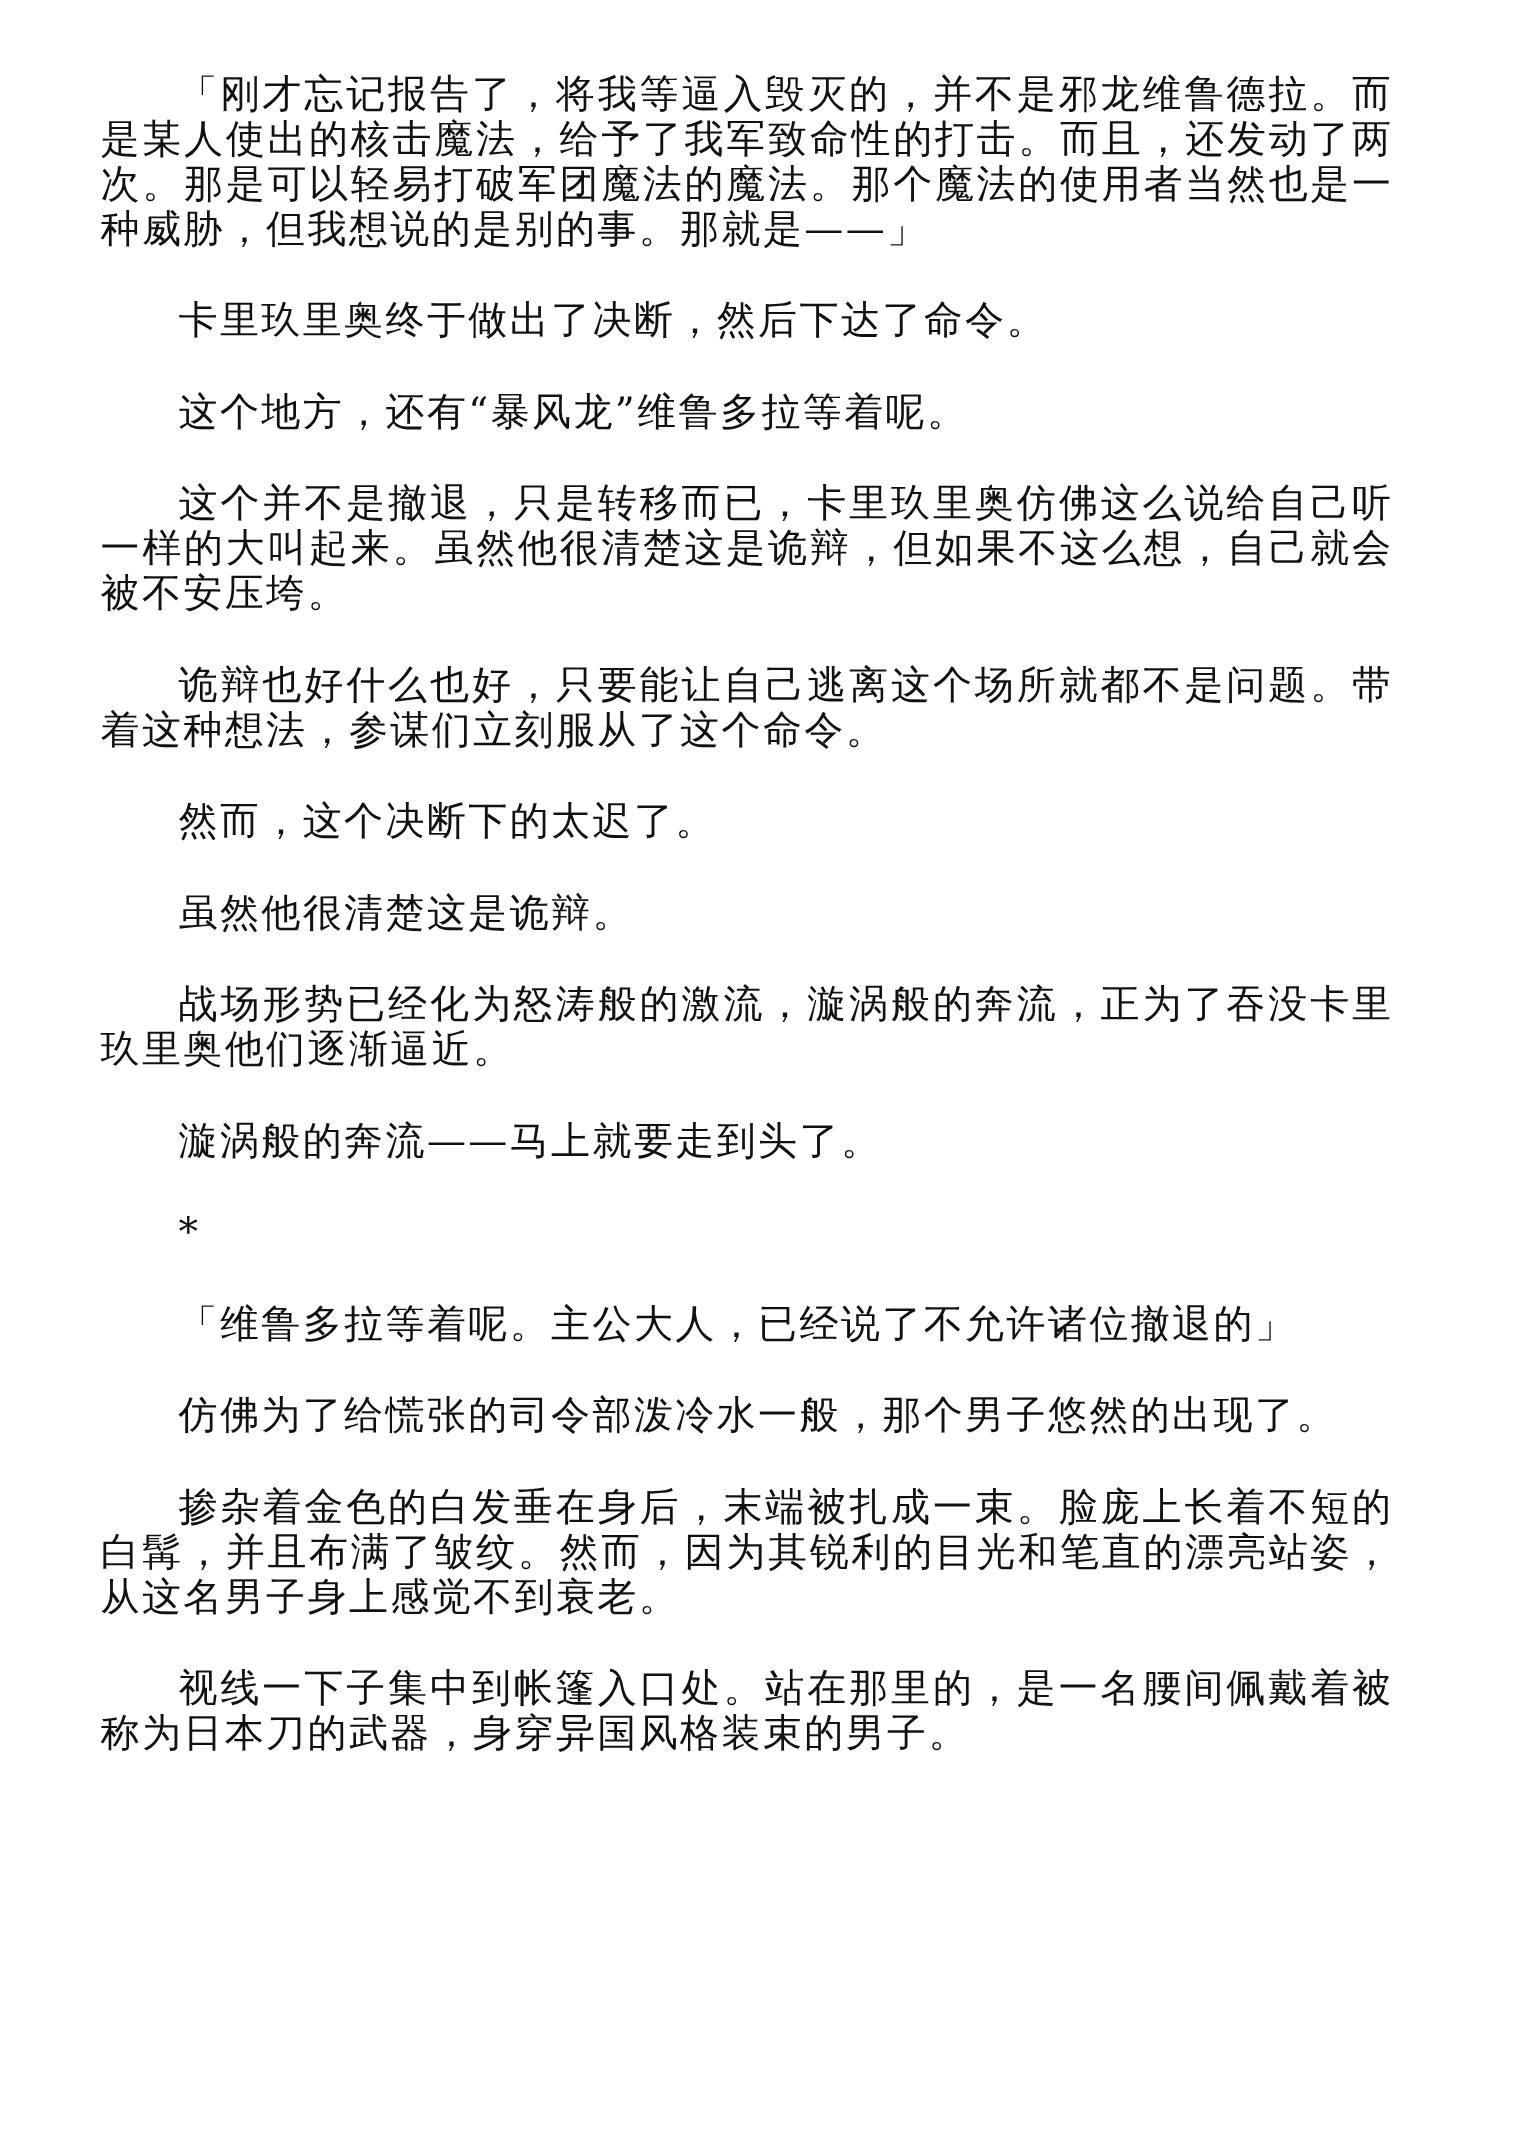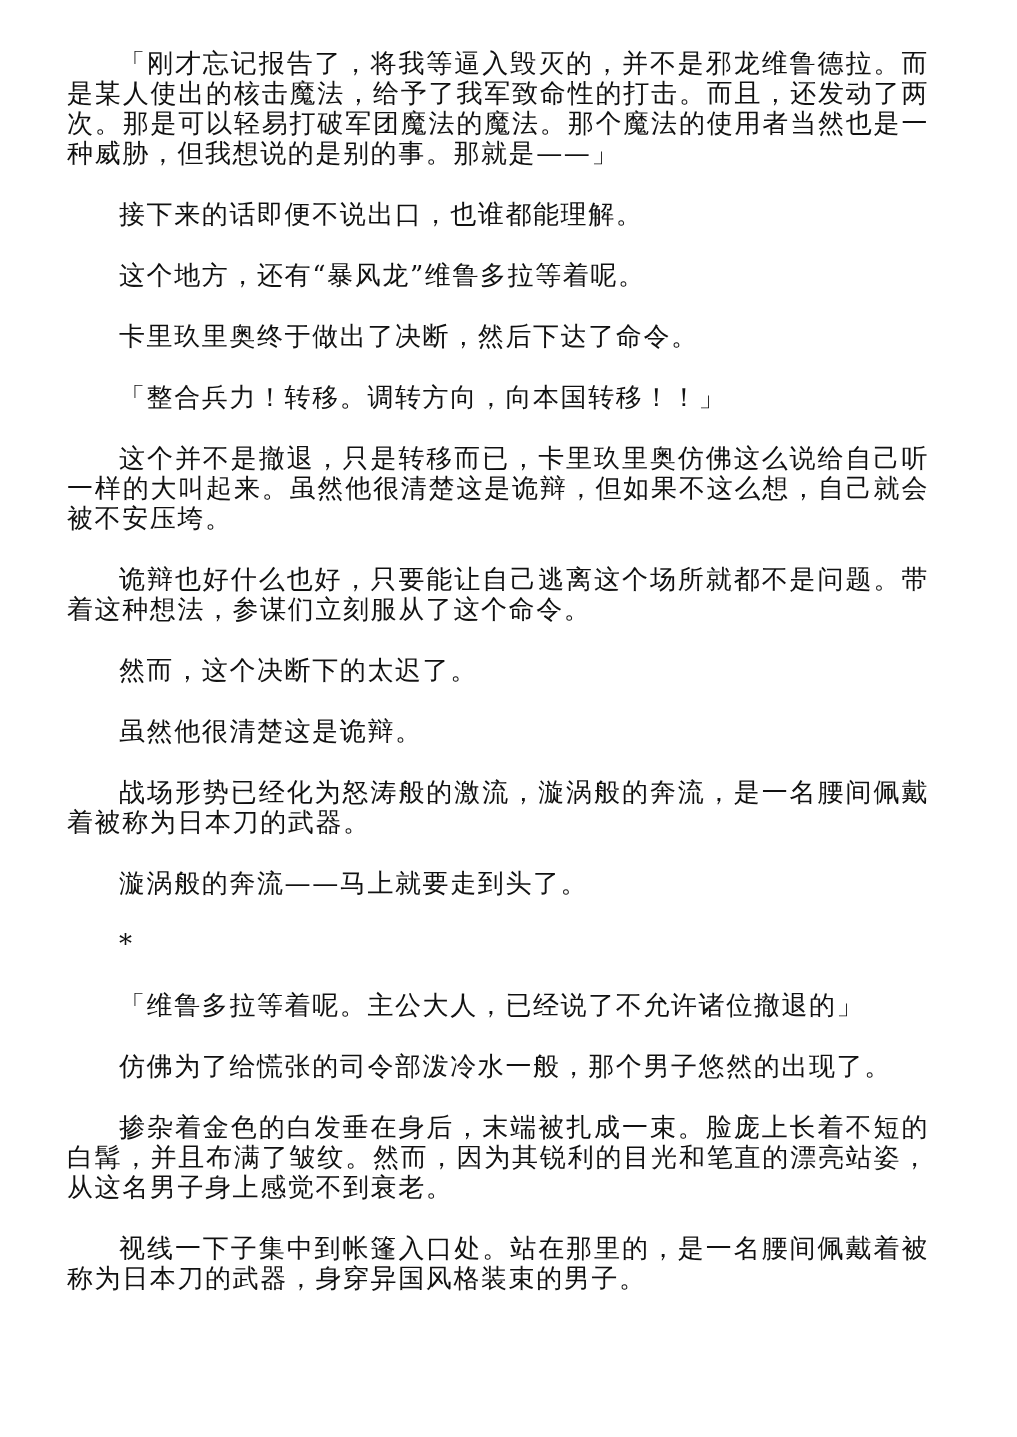--- a/index.html
+++ b/index.html
@@ -32,28 +32,26 @@
   }
   .para.star {
     letter-spacing: 0;
   }
 </style>
 </head>
 <body>
 
 <div class="page">
   <p class="para">「刚才忘记报告了，将我等逼入毁灭的，并不是邪龙维鲁德拉。而是某人使出的核击魔法，给予了我军致命性的打击。而且，还发动了两次。那是可以轻易打破军团魔法的魔法。那个魔法的使用者当然也是一种威胁，但我想说的是别的事。那就是——」</p>
-  <p class="para">接下来的话即便不说出口，也谁都能理解。</p>
+  <p class="para">卡里玖里奥终于做出了决断，然后下达了命令。</p>
   <p class="para">这个地方，还有“暴风龙”维鲁多拉等着呢。</p>
-  <p class="para">卡里玖里奥终于做出了决断，然后下达了命令。</p>
-  <p class="para">「整合兵力！转移。调转方向，向本国转移！！」</p>
   <p class="para">这个并不是撤退，只是转移而已，卡里玖里奥仿佛这么说给自己听一样的大叫起来。虽然他很清楚这是诡辩，但如果不这么想，自己就会被不安压垮。</p>
   <p class="para">诡辩也好什么也好，只要能让自己逃离这个场所就都不是问题。带着这种想法，参谋们立刻服从了这个命令。</p>
   <p class="para">然而，这个决断下的太迟了。</p>
   <p class="para">虽然他很清楚这是诡辩。</p>
-  <p class="para">战场形势已经化为怒涛般的激流，漩涡般的奔流，是一名腰间佩戴着被称为日本刀的武器。</p>
+  <p class="para">战场形势已经化为怒涛般的激流，漩涡般的奔流，正为了吞没卡里玖里奥他们逐渐逼近。</p>
   <p class="para">漩涡般的奔流——马上就要走到头了。</p>
   <p class="para star">*</p>
   <p class="para">「维鲁多拉等着呢。主公大人，已经说了不允许诸位撤退的」</p>
   <p class="para">仿佛为了给慌张的司令部泼冷水一般，那个男子悠然的出现了。</p>
   <p class="para">掺杂着金色的白发垂在身后，末端被扎成一束。脸庞上长着不短的白髯，并且布满了皱纹。然而，因为其锐利的目光和笔直的漂亮站姿，从这名男子身上感觉不到衰老。</p>
   <p class="para">视线一下子集中到帐篷入口处。站在那里的，是一名腰间佩戴着被称为日本刀的武器，身穿异国风格装束的男子。</p>
 </div>
 
 </body></html>

